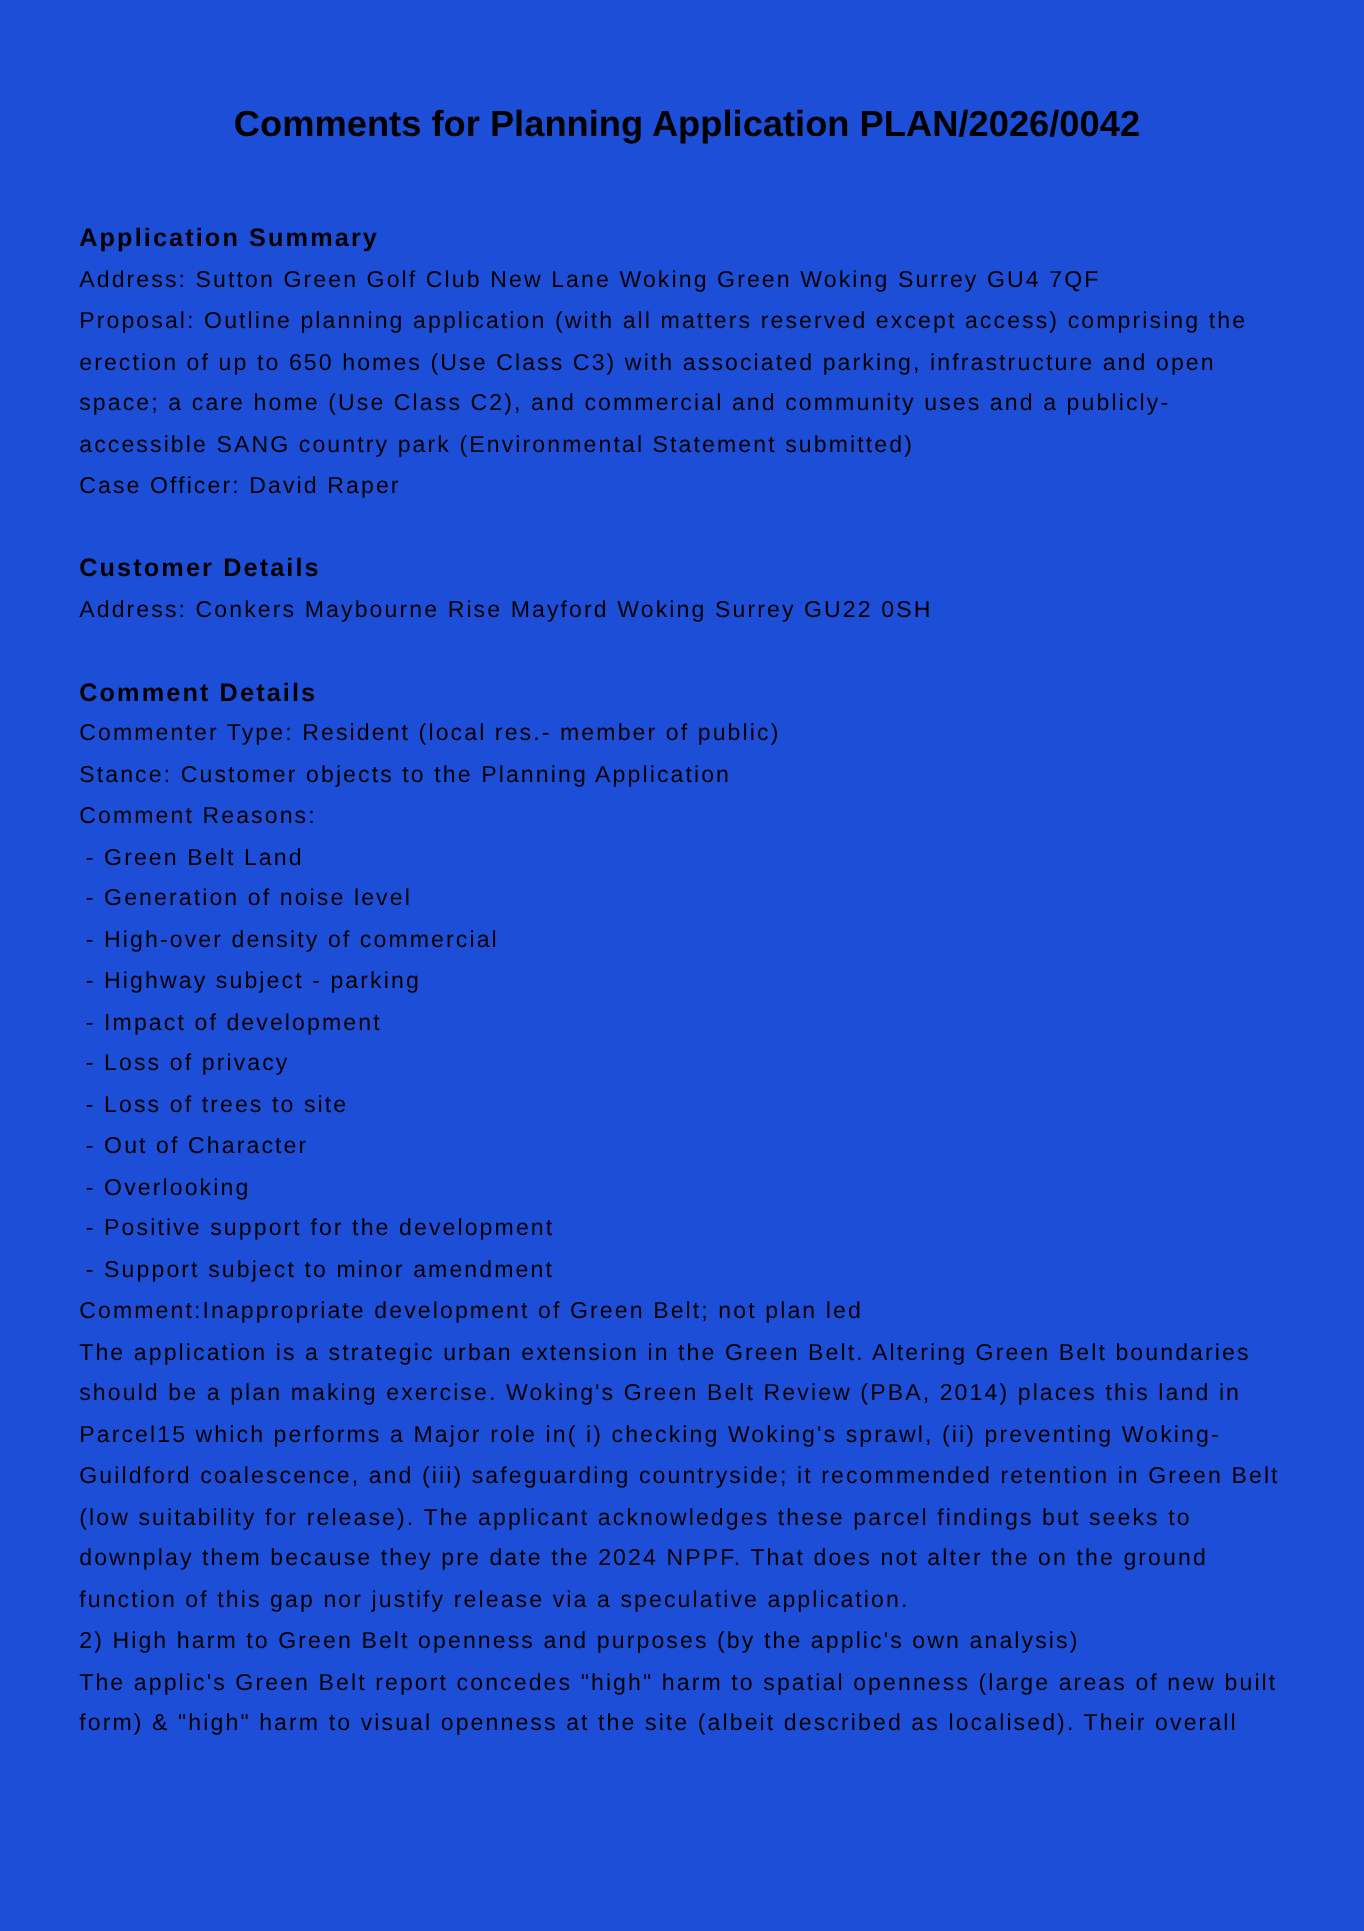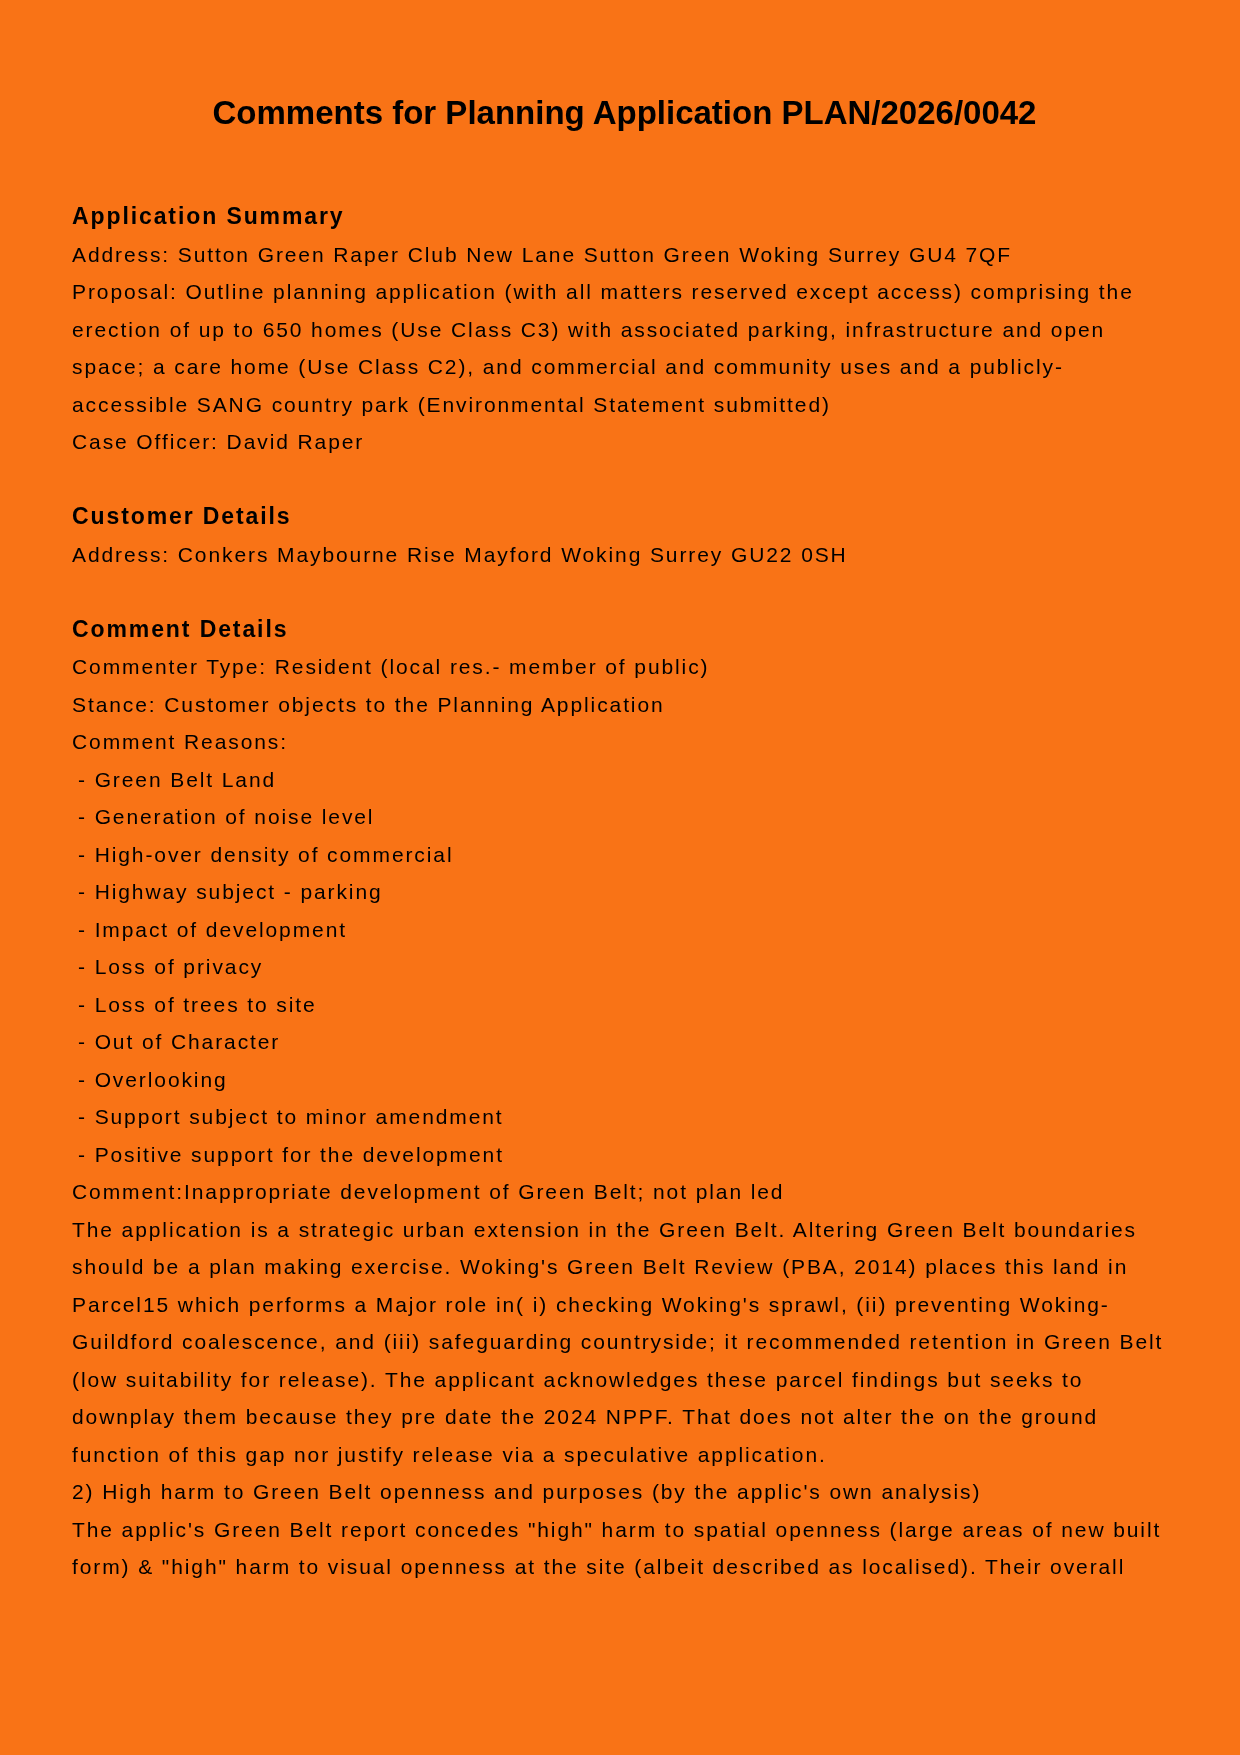--- a/index.html
+++ b/index.html
@@ -4,21 +4,21 @@
 <style>
   html, body { margin: 0; padding: 0; }
   body {
     background: #ffffff;
     font-family: "Liberation Sans", "DejaVu Sans", sans-serif;
   }
   .page {
     position: relative;
     width: 1240px;
     height: 1755px;
-    background: #f97316;
+    background: #1d4ed8;
     color: #000000;
     box-sizing: border-box;
     padding: 93px 63px 0 72px;
     overflow: hidden;
   }
   .doc-title {
     font-size: 33px;
     font-weight: bold;
     line-height: 40px;
     letter-spacing: 0;
@@ -40,40 +40,40 @@
   .reason { padding-left: 6px; }
   .blank { height: 37.5px; }
 </style>
 </head>
 <body>
 
 <div class="page">
   <h1 class="doc-title">Comments for Planning Application PLAN/2026/0042</h1>
   <div class="doc-body" id="doc-body">
       <div class="heading">Application Summary</div>
-      <div class="line">Address: Sutton Green Raper Club New Lane Sutton Green Woking Surrey GU4 7QF</div>
+      <div class="line">Address: Sutton Green Golf Club New Lane Woking Green Woking Surrey GU4 7QF</div>
       <div class="para">Proposal: Outline planning application (with all matters reserved except access) comprising the erection of up to 650 homes (Use Class C3) with associated parking, infrastructure and open space; a care home (Use Class C2), and commercial and community uses and a publicly-accessible SANG country park (Environmental Statement submitted)</div>
       <div class="line">Case Officer: David Raper</div>
       <div class="blank"></div>
       <div class="heading">Customer Details</div>
       <div class="line">Address: Conkers Maybourne Rise Mayford Woking Surrey GU22 0SH</div>
       <div class="blank"></div>
       <div class="heading">Comment Details</div>
       <div class="line">Commenter Type: Resident (local res.- member of public)</div>
       <div class="line">Stance: Customer objects to the Planning Application</div>
       <div class="line">Comment Reasons:</div>
       <div class="reason">- Green Belt Land</div>
       <div class="reason">- Generation of noise level</div>
       <div class="reason">- High-over density of commercial</div>
       <div class="reason">- Highway subject - parking</div>
       <div class="reason">- Impact of development</div>
       <div class="reason">- Loss of privacy</div>
       <div class="reason">- Loss of trees to site</div>
       <div class="reason">- Out of Character</div>
       <div class="reason">- Overlooking</div>
+      <div class="reason">- Positive support for the development</div>
       <div class="reason">- Support subject to minor amendment</div>
-      <div class="reason">- Positive support for the development</div>
       <div class="line">Comment:Inappropriate development of Green Belt; not plan led</div>
       <div class="para">The application is a strategic urban extension in the Green Belt. Altering Green Belt boundaries should be a plan making exercise. Woking's Green Belt Review (PBA, 2014) places this land in Parcel15 which performs a Major role in( i) checking Woking's sprawl, (ii) preventing Woking-Guildford coalescence, and (iii) safeguarding countryside; it recommended retention in Green Belt (low suitability for release). The applicant acknowledges these parcel findings but seeks to downplay them because they pre date the 2024 NPPF. That does not alter the on the ground function of this gap nor justify release via a speculative application.</div>
       <div class="line">2) High harm to Green Belt openness and purposes (by the applic's own analysis)</div>
       <div class="para">The applic's Green Belt report concedes "high" harm to spatial openness (large areas of new built form) &amp; "high" harm to visual openness at the site (albeit described as localised). Their overall</div>
     </div>
 </div>
 
 </body></html>

